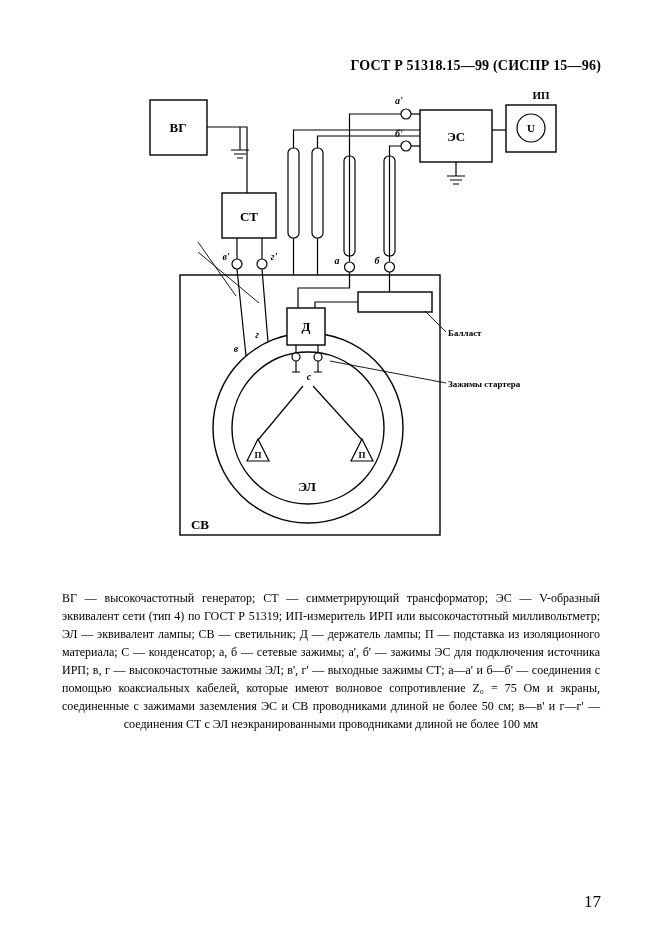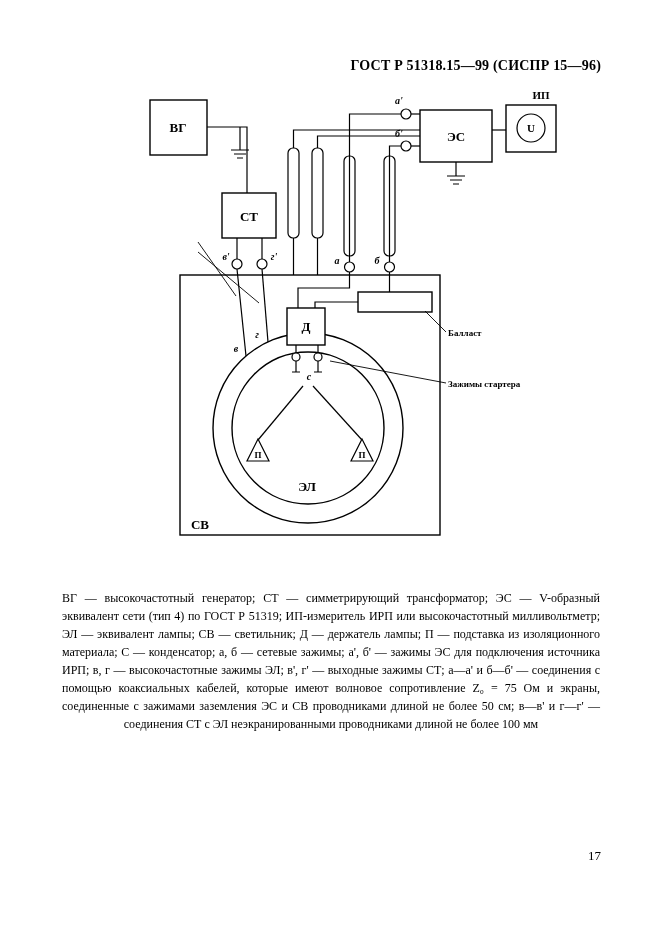--- a/index.html
+++ b/index.html
@@ -30,21 +30,21 @@
     font-size:8px; font-weight:bold; text-align:center; line-height:1.3;
   }
   .legend {
     position:absolute; left:62px; top:580px; width:538px;
     font-size:12px; line-height:1.5; text-align:justify; text-align-last:center;margin-top:9px;
   }
   .caption {
     position:absolute; left:60px; top:680px; width:540px;
     font-size:9.5px; text-align:center; line-height:1.45;
   }
-  .pagenum { position:absolute; top:848px; right:60px; font-size:13px; }
+  .pagenum { position:absolute; top:892px; right:60px; font-size:17px; }
 </style>
 </head>
 <body>
 
 <div class="page">
 
   <svg class="diagram" viewBox="0 0 661 936" aria-hidden="true">
 
     <g>
       <circle class="nofill" cx="308" cy="428" r="95"></circle>

